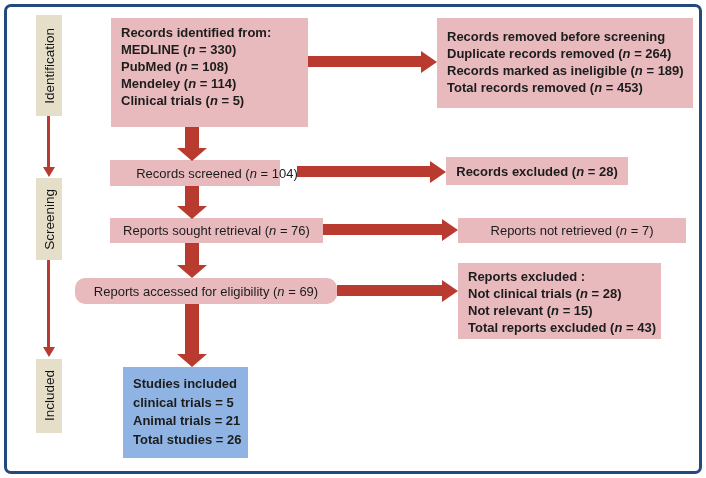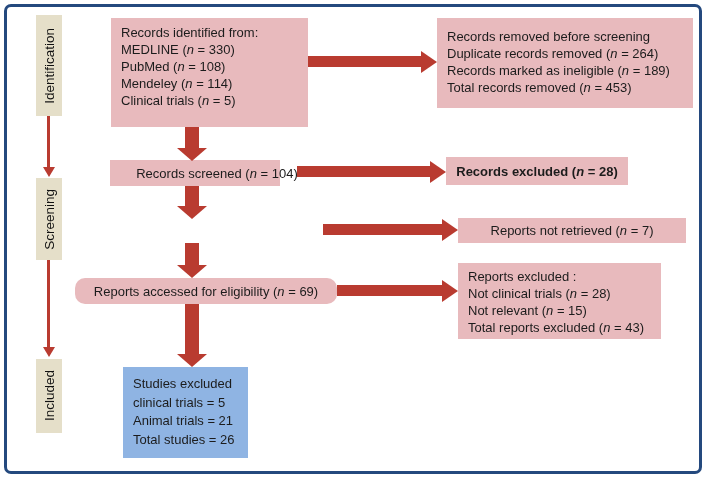--- a/index.html
+++ b/index.html
@@ -8,21 +8,21 @@
     font-family:"Liberation Sans",sans-serif;color:var(--text,#1c1c1c);
     overflow:hidden;
   }
   .frame{
     position:absolute;left:4px;top:4px;width:692px;height:464px;
     border:3px solid var(--border,#24497e);border-radius:7px;
   }
   .box{position:absolute;box-sizing:border-box;font-size:13px;}
   .pink{background:var(--pink,#e8babd);}
   .blue{background:var(--blue,#8fb4e3);}
-  .multiline{padding:6px 4px 0 10px;line-height:17px;white-space:nowrap;}
+  .multiline{padding:6px 4px 0 10px;line-height:17px;white-space:nowrap;font-weight:bold;}
   .single{display:flex;align-items:center;justify-content:center;white-space:nowrap;}
   .stage{
     position:absolute;background:var(--beige,#e5dfc9);
     display:flex;align-items:center;justify-content:center;box-sizing:border-box;
   }
   .stage span{
     writing-mode:vertical-rl;transform:rotate(180deg);
     font-size:13.5px;white-space:nowrap;color:#111;
   }
   .shaft{position:absolute;background:var(--red,#b93b30);}
@@ -77,34 +77,37 @@
       <div class="line">Duplicate records removed (<i>n</i> = 264)</div>
       <div class="line">Records marked as ineligible (<i>n</i> = 189)</div>
       <div class="line">Total records removed (<i>n</i> = 453)</div>
     </div>
   <div class="box pink single" id="b-screened">
       <div class="line">Records screened (<i>n</i> = 104)</div>
     </div>
   <div class="box pink single" id="b-rec-excluded">
       <div class="line">Records excluded (<i>n</i> = 28)</div>
     </div>
+  <div class="box pink single" id="b-sought">
+      <div class="line">Reports sought retrieval (<i>n</i> = 76)</div>
+    </div>
   <div class="box pink single" id="b-not-retrieved">
       <div class="line">Reports not retrieved (<i>n</i> = 7)</div>
     </div>
   <div class="box pink single" id="b-eligibility">
       <div class="line">Reports accessed for eligibility (<i>n</i> = 69)</div>
     </div>
   <div class="box pink multiline" id="b-rep-excluded">
       <div class="line">Reports excluded :</div>
       <div class="line">Not clinical trials (<i>n</i> = 28)</div>
       <div class="line">Not relevant (<i>n</i> = 15)</div>
       <div class="line">Total reports excluded (<i>n</i> = 43)</div>
     </div>
   <div class="box blue multiline" id="b-included">
-      <div class="line">Studies excluded</div>
+      <div class="line">Studies included</div>
       <div class="line">clinical trials = 5</div>
       <div class="line">Animal trials = 21</div>
       <div class="line">Total studies = 26</div>
     </div>
 
   <div>
     <div class="shaft" style="left:185px;top:127px;width:14px;height:22px;"></div>
     <div class="head-down" style="left:177px;top:148px;"></div>
   </div>
   <div>

